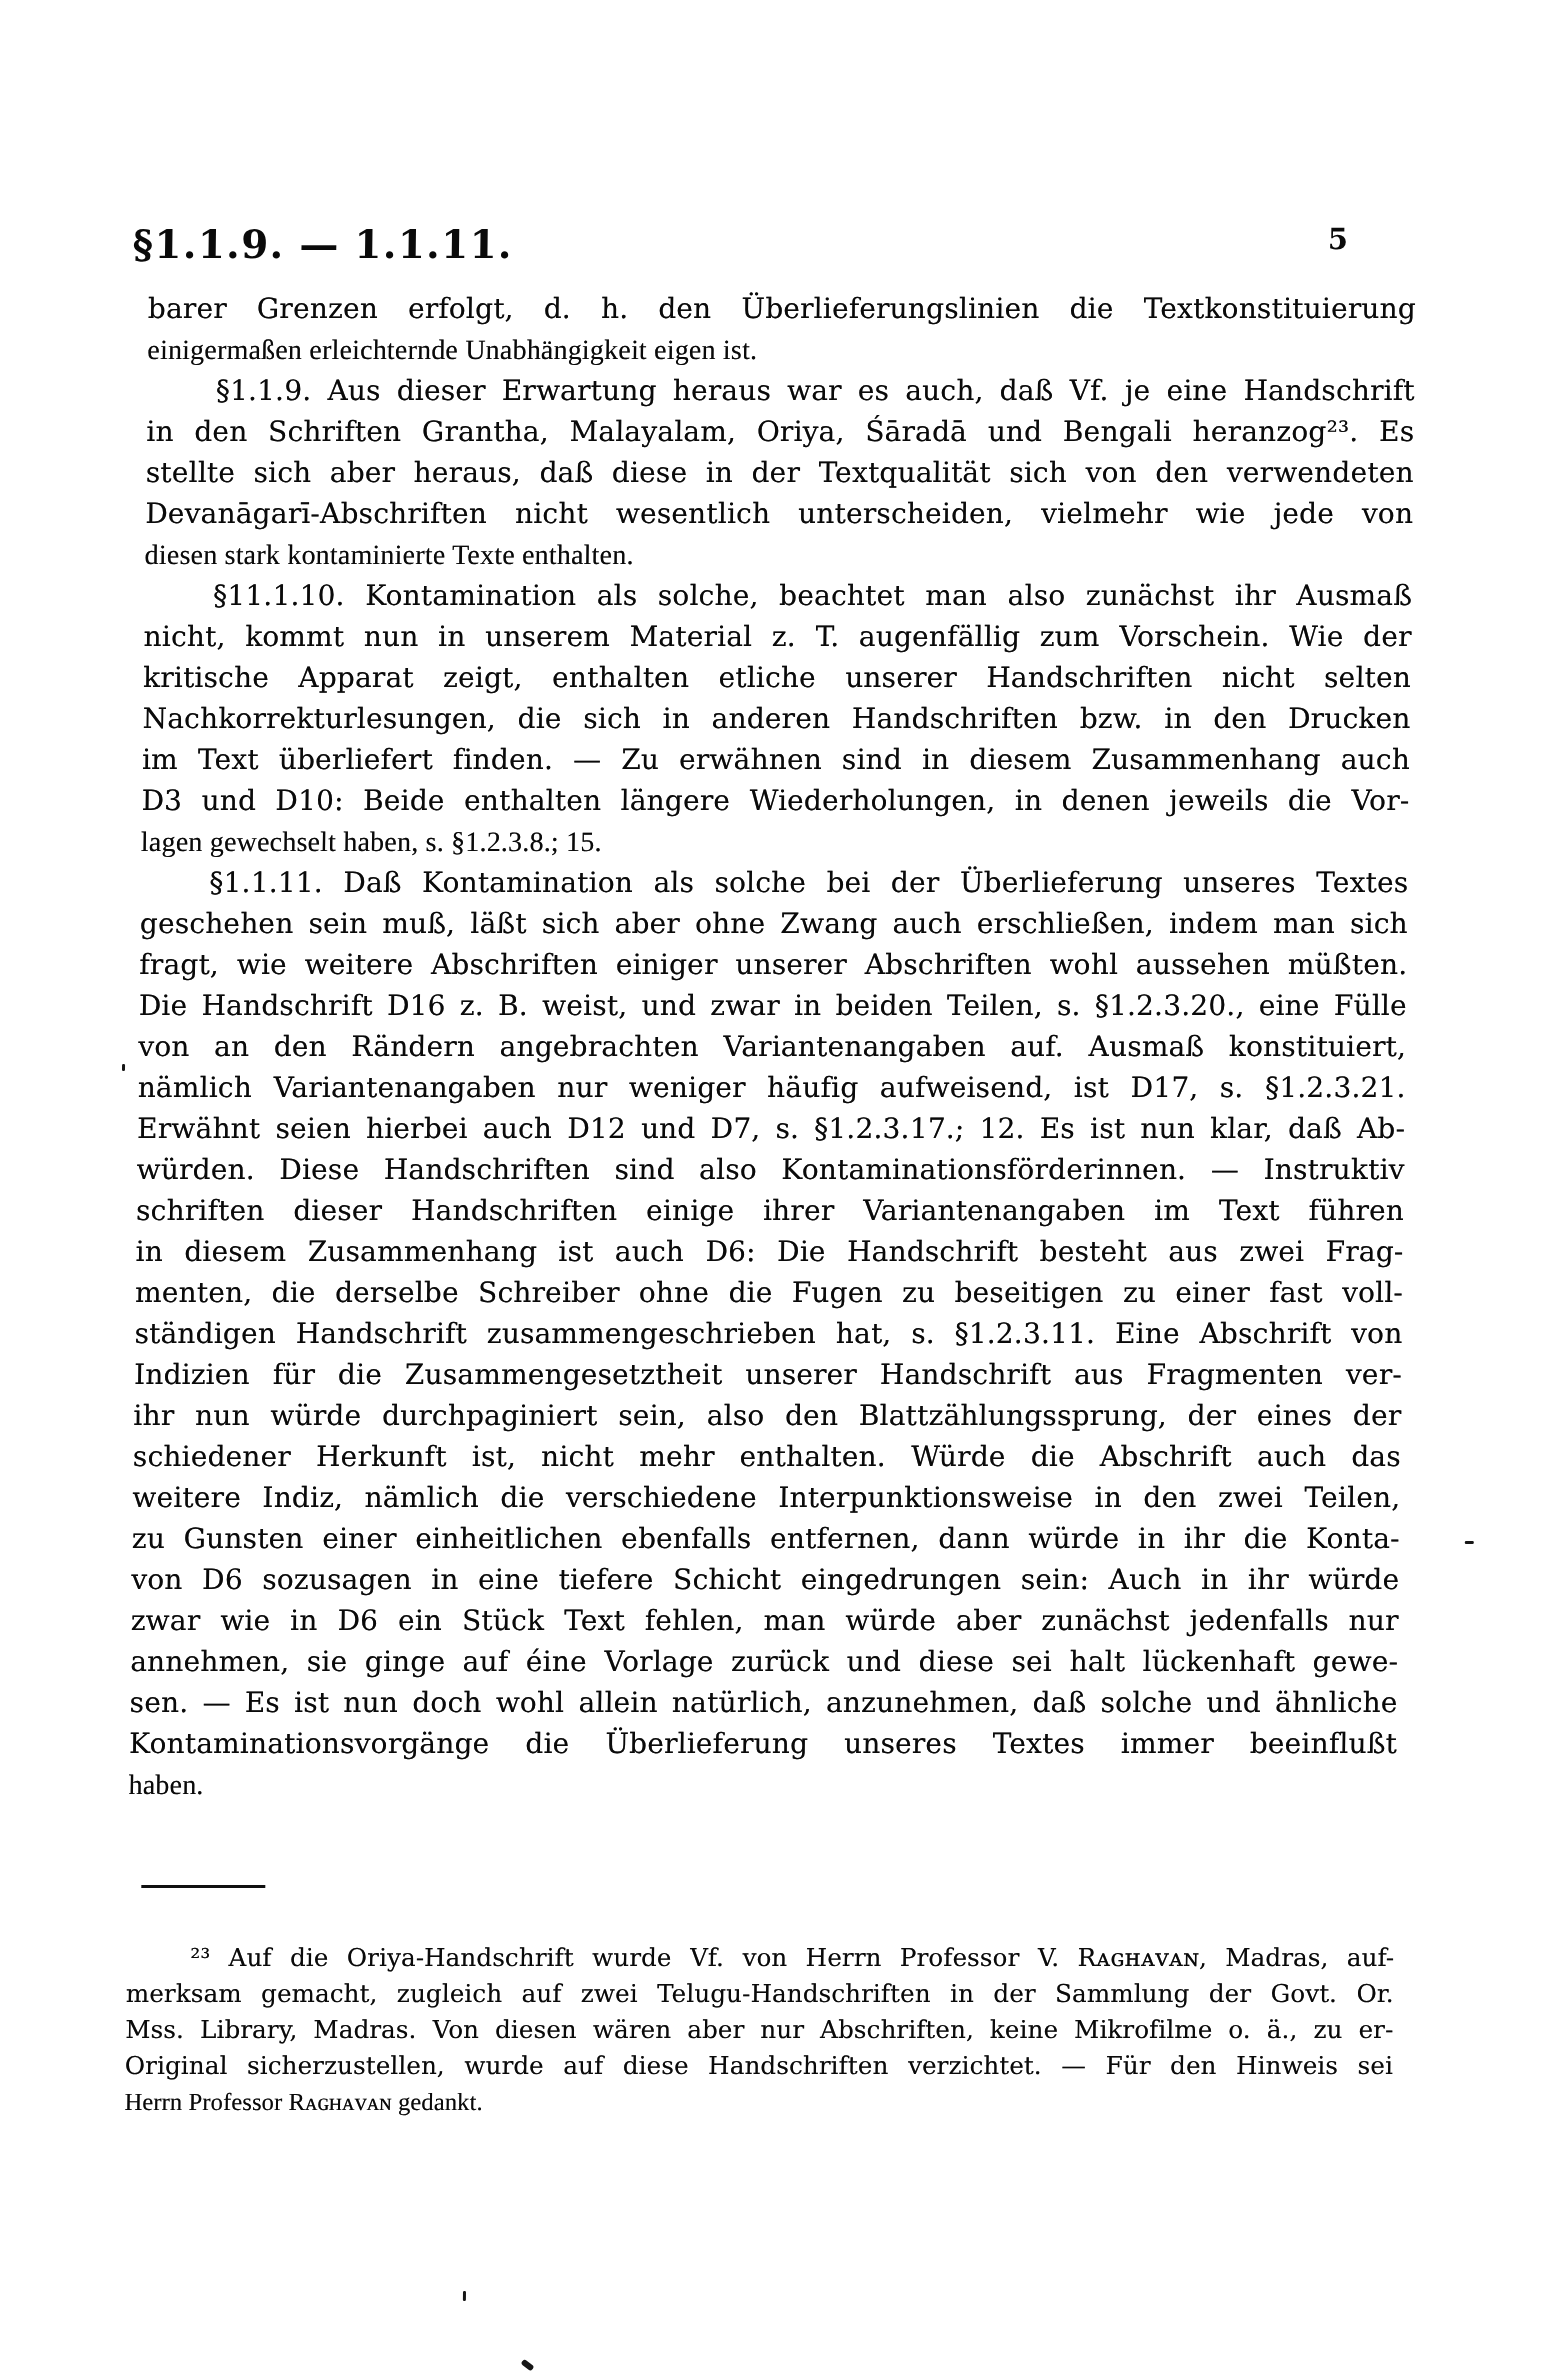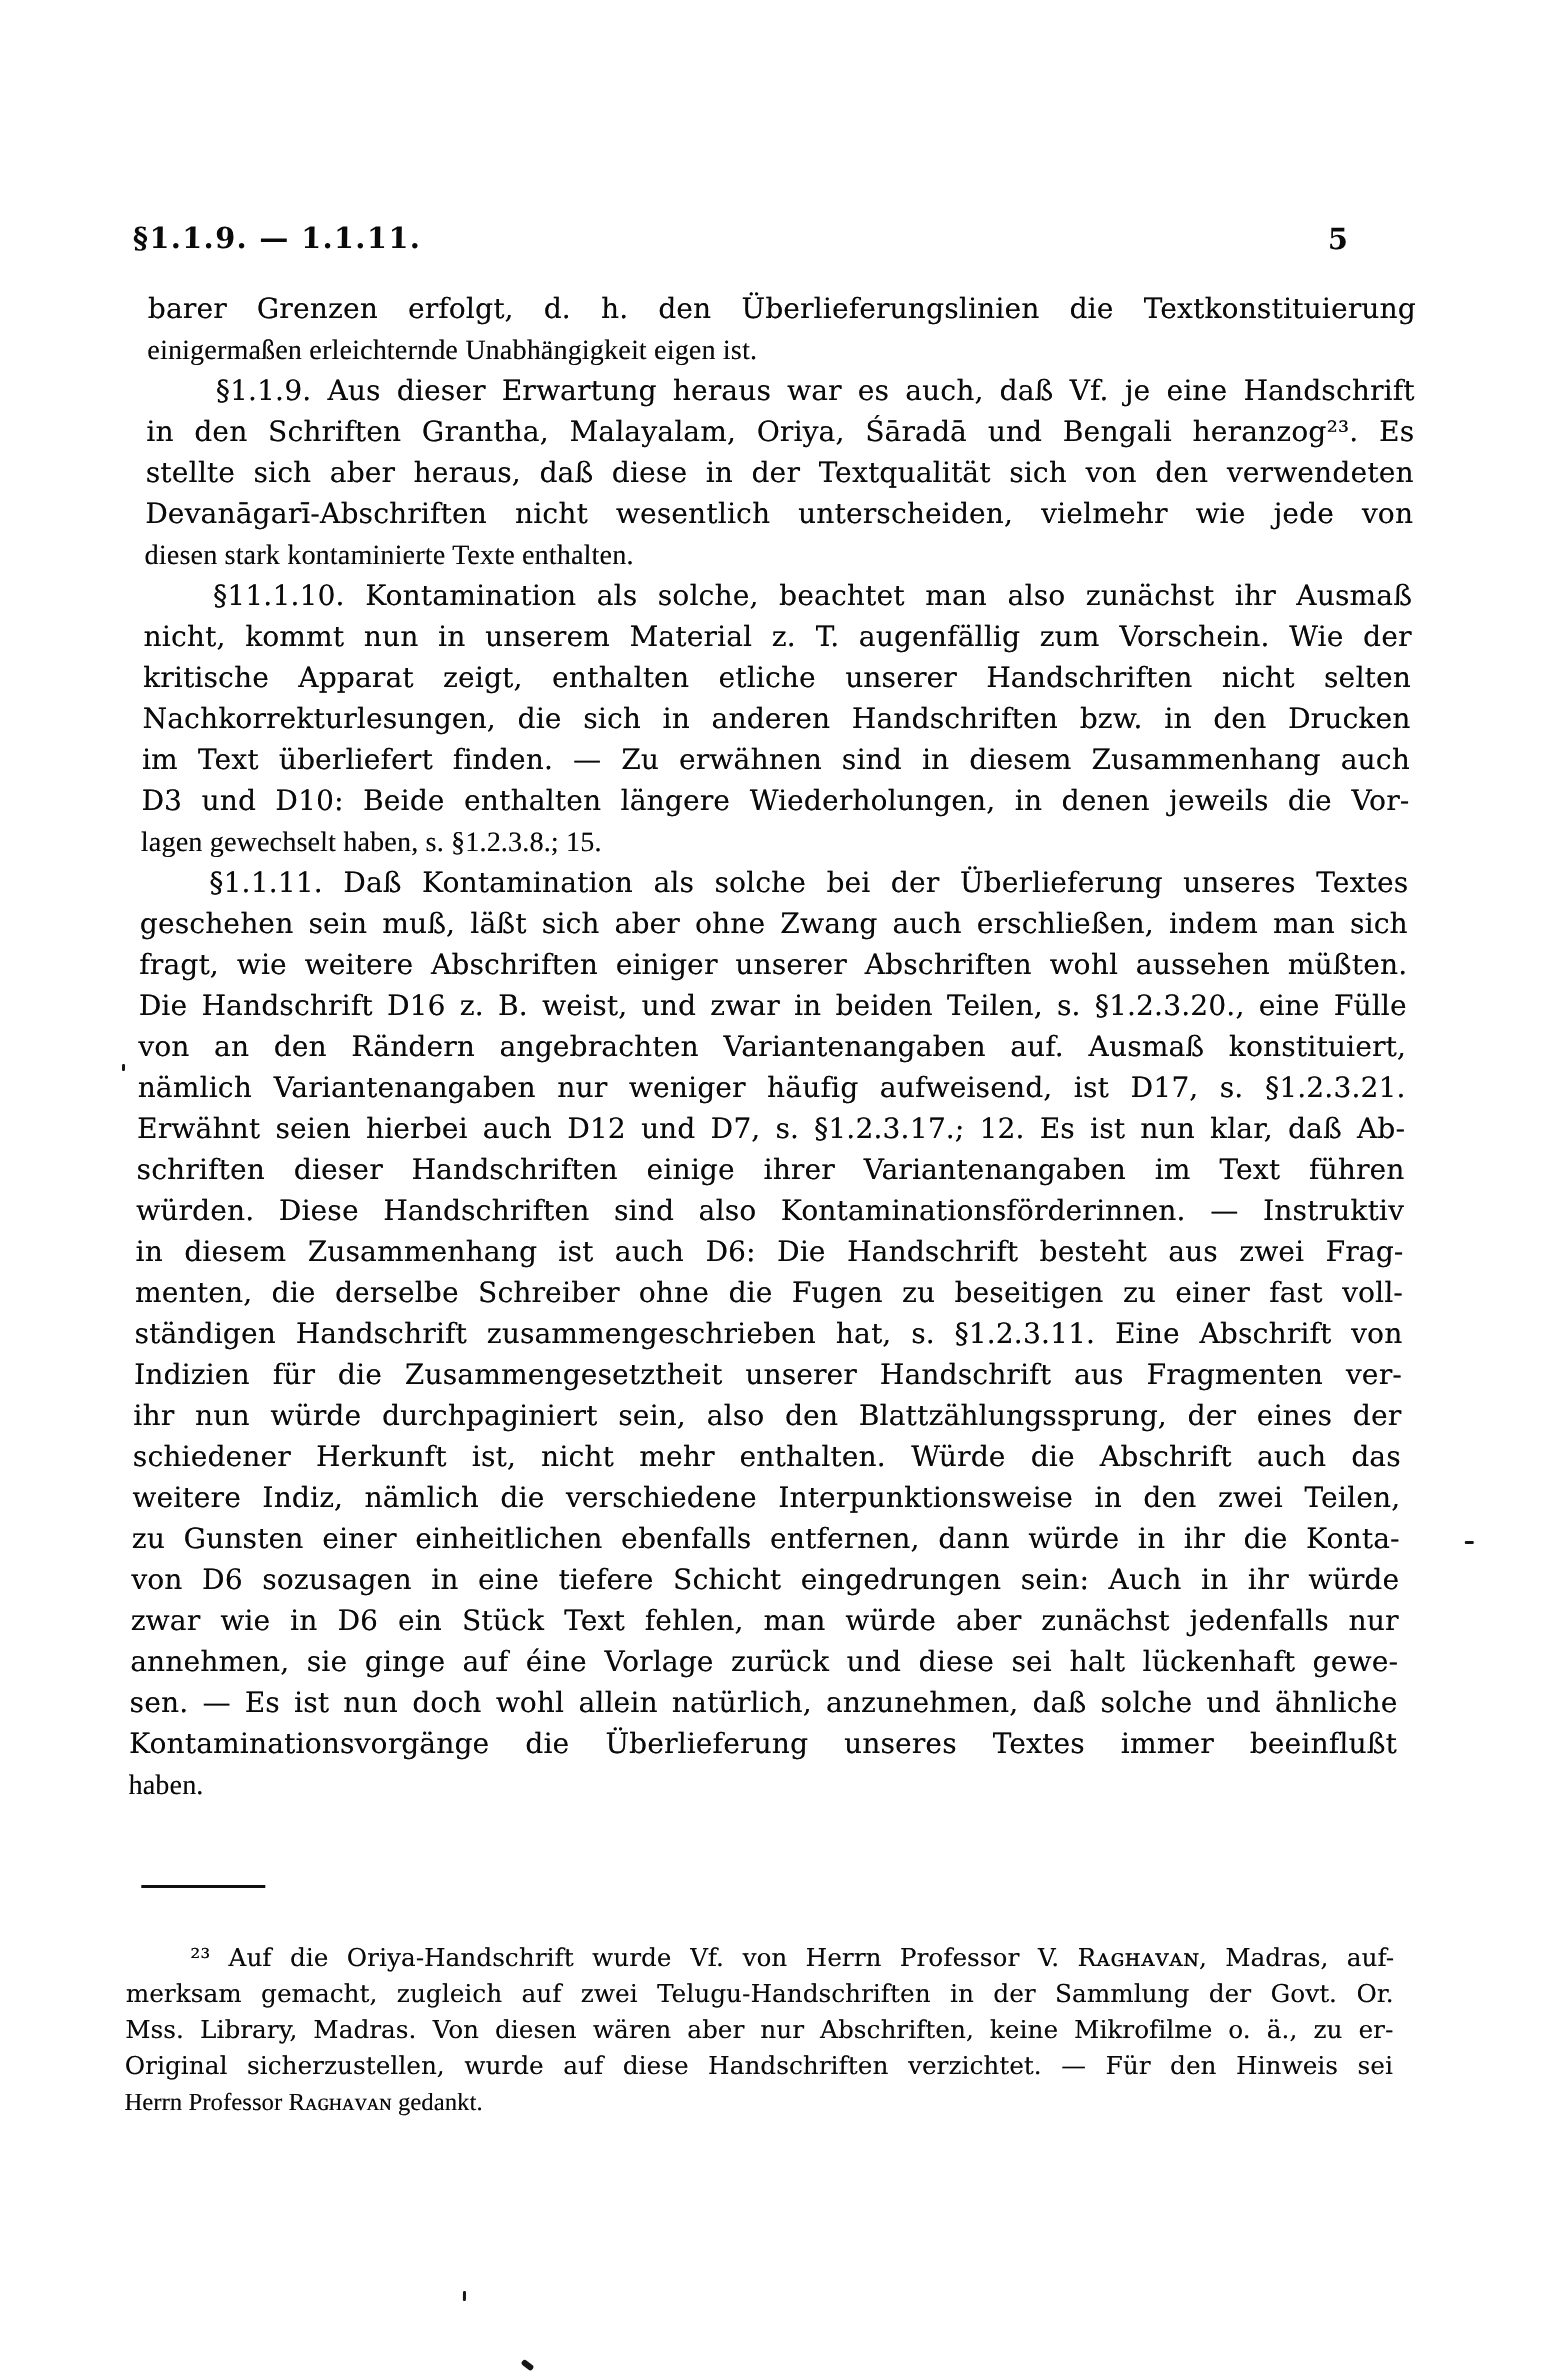--- a/index.html
+++ b/index.html
@@ -21,21 +21,21 @@
   .content {
     position: absolute;
     inset: 0;
     transform: skewX(-0.75deg);
     transform-origin: 0 0;
   }
   .running-header {
     position: absolute;
     top: 221px;
     left: 136px;
-    font-size: 29px;
+    font-size: 39px;
     font-weight: bold;
     letter-spacing: 1.3px;
     white-space: nowrap;
   }
   .page-number {
     position: absolute;
     top: 222px;
     left: 1331px;
     font-size: 29px;
     font-weight: bold;
@@ -120,22 +120,22 @@
           <div class="tline last">lagen gewechselt haben, s. §1.2.3.8.; 15.</div>
         </div>
         <div class="para">
           <div class="tline fl-indent">§1.1.11. Daß Kontamination als solche bei der Überlieferung unseres Textes</div>
           <div class="tline">geschehen sein muß, läßt sich aber ohne Zwang auch erschließen, indem man sich</div>
           <div class="tline">fragt, wie weitere Abschriften einiger unserer Abschriften wohl aussehen müßten.</div>
           <div class="tline">Die Handschrift D16 z. B. weist, und zwar in beiden Teilen, s. §1.2.3.20., eine Fülle</div>
           <div class="tline">von an den Rändern angebrachten Variantenangaben auf. Ausmaß konstituiert,</div>
           <div class="tline">nämlich Variantenangaben nur weniger häufig aufweisend, ist D17, s. §1.2.3.21.</div>
           <div class="tline">Erwähnt seien hierbei auch D12 und D7, s. §1.2.3.17.; 12. Es ist nun klar, daß Ab-</div>
+          <div class="tline">würden. Diese Handschriften sind also Kontaminationsförderinnen. — Instruktiv</div>
           <div class="tline">schriften dieser Handschriften einige ihrer Variantenangaben im Text führen</div>
-          <div class="tline">würden. Diese Handschriften sind also Kontaminationsförderinnen. — Instruktiv</div>
           <div class="tline">in diesem Zusammenhang ist auch D6: Die Handschrift besteht aus zwei Frag-</div>
           <div class="tline">menten, die derselbe Schreiber ohne die Fugen zu beseitigen zu einer fast voll-</div>
           <div class="tline">ständigen Handschrift zusammengeschrieben hat, s. §1.2.3.11. Eine Abschrift von</div>
           <div class="tline">Indizien für die Zusammengesetztheit unserer Handschrift aus Fragmenten ver-</div>
           <div class="tline">ihr nun würde durchpaginiert sein, also den Blattzählungssprung, der eines der</div>
           <div class="tline">schiedener Herkunft ist, nicht mehr enthalten. Würde die Abschrift auch das</div>
           <div class="tline">weitere Indiz, nämlich die verschiedene Interpunktionsweise in den zwei Teilen,</div>
           <div class="tline">zu Gunsten einer einheitlichen ebenfalls entfernen, dann würde in ihr die Konta-</div>
           <div class="tline">von D6 sozusagen in eine tiefere Schicht eingedrungen sein: Auch in ihr würde</div>
           <div class="tline">zwar wie in D6 ein Stück Text fehlen, man würde aber zunächst jedenfalls nur</div>

